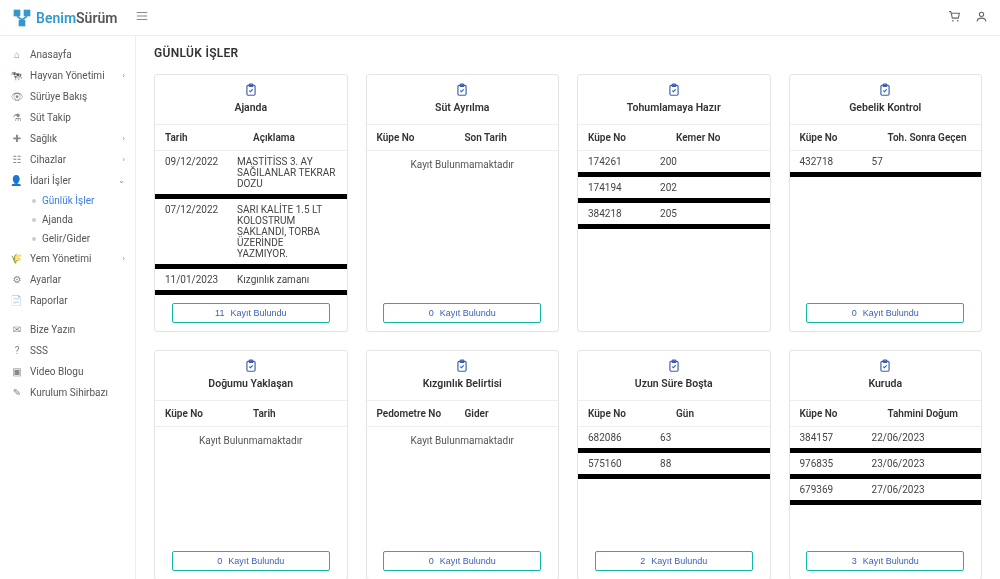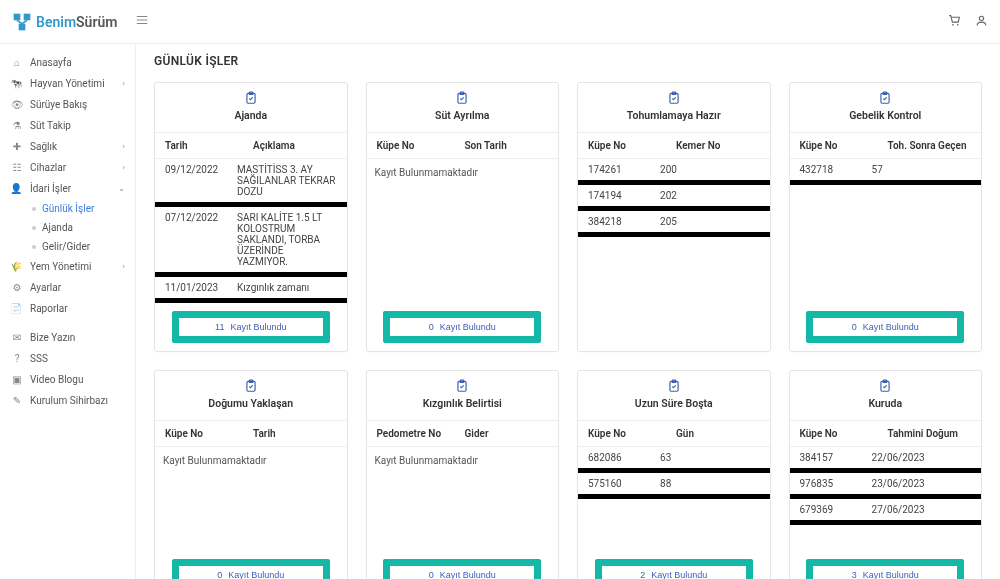--- a/index.html
+++ b/index.html
@@ -1,18 +1,18 @@
 <!DOCTYPE html>
 <html><head>
   <meta charset="utf-8">
   <style>
     * { margin: 0; padding: 0; box-sizing: border-box; }
     body { font-family: -apple-system, BlinkMacSystemFont, "Segoe UI", Roboto, sans-serif; background: #fff; color: #333; font-size: 11px; }
     
-    .topbar { height: 44px; display: flex; align-items: center; padding: 4px 12px; border-bottom: 1px solid #eee; }
+    .topbar { height: 36px; display: flex; align-items: center; padding: 4px 12px; border-bottom: 1px solid #eee; }
     .logo { display: flex; align-items: center; gap: 4px; }
     .logo-icon { width: 20px; height: 20px; }
     .logo-text { font-size: 14px; font-weight: 600; }
     .logo-text .b1 { color: #3399cc; }
     .logo-text .b2 { color: #555; }
     .hamburger { margin-left: 18px; color: #888; cursor: pointer; }
     .topbar-right { margin-left: auto; display: flex; gap: 14px; color: #666; }
     
     .layout { display: flex; }
     
@@ -33,24 +33,24 @@
     .card { border: 1px solid #e5e5e5; border-radius: 3px; background: #fff; display: flex; flex-direction: column; min-height: 230px; box-shadow: 0 1px 2px rgba(0,0,0,.02); }
     .card-head { text-align: center; padding: 8px 6px 10px; border-bottom: 1px solid #eee; }
     .card-head .task-icon { width: 14px; height: 14px; margin: 0 auto 4px; display: block; color: #3b5fb5; }
     .card-title { font-size: 10.5px; font-weight: 600; color: #333; }
     
     .tbl { width: 100%; font-size: 10px; }
     .tbl-head { display: flex; padding: 7px 10px; font-weight: 600; color: #333; border-bottom: 1px solid #eee; gap: 16px; }
     .tbl-row { display: flex; padding: 5px 10px; color: #444; border-bottom: 5px solid #000000; }
     .c1 { flex: 0 0 42%; }
     .c2 { flex: 1; }
-    .empty { padding: 8px; color: #555; font-size: 10px; }
+    .empty { text-align: center; padding: 8px; color: #555; font-size: 10px; }
     
     .card-foot { margin-top: auto; padding: 8px; }
-    .foot-btn { width: 90%; margin: 0 auto; display: block; text-align: center; padding: 4px 16px; border: 7px solid #14b8a6; color: #3b5fb5; background: #fff; border-radius: 2px; font-size: 9px; cursor: pointer; }
+    .foot-btn { width: 90%; margin: 0 auto; display: block; text-align: center; padding: 4px 16px; border: 1px solid #14b8a6; color: #3b5fb5; background: #fff; border-radius: 2px; font-size: 9px; cursor: pointer; }
     .foot-btn .cnt { margin-right: 6px; }
   </style>
 </head>
 <body>
 
 <div class="topbar">
   <div class="logo">
     <svg class="logo-icon" viewBox="0 0 24 24">
         <rect x="2" y="2" width="8" height="8" fill="#3399cc"></rect>
         <rect x="14" y="2" width="8" height="8" fill="#3399cc"></rect>

